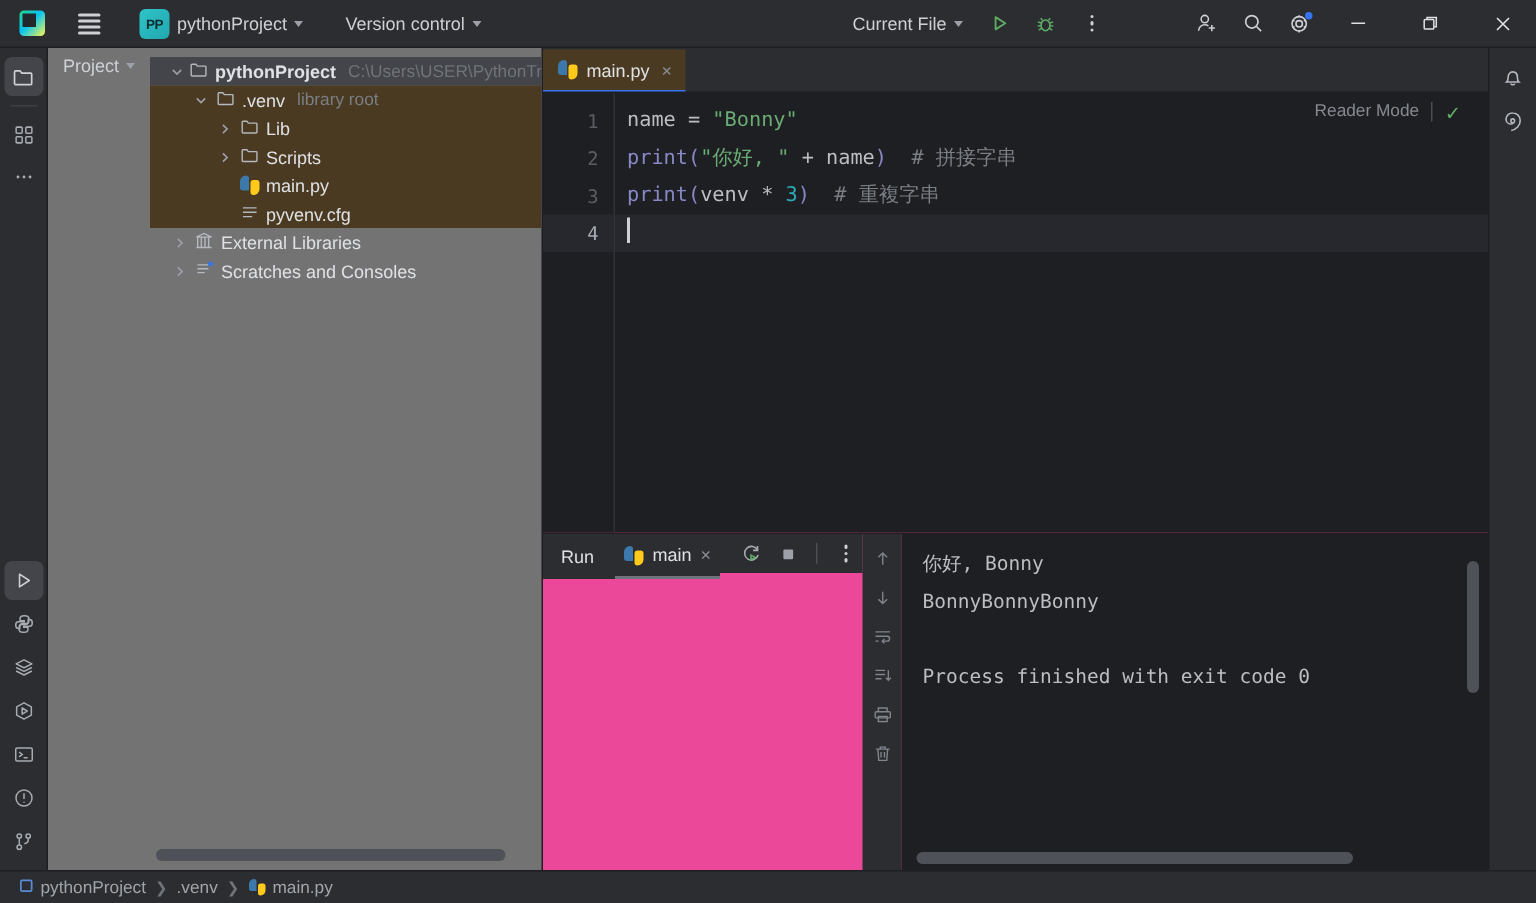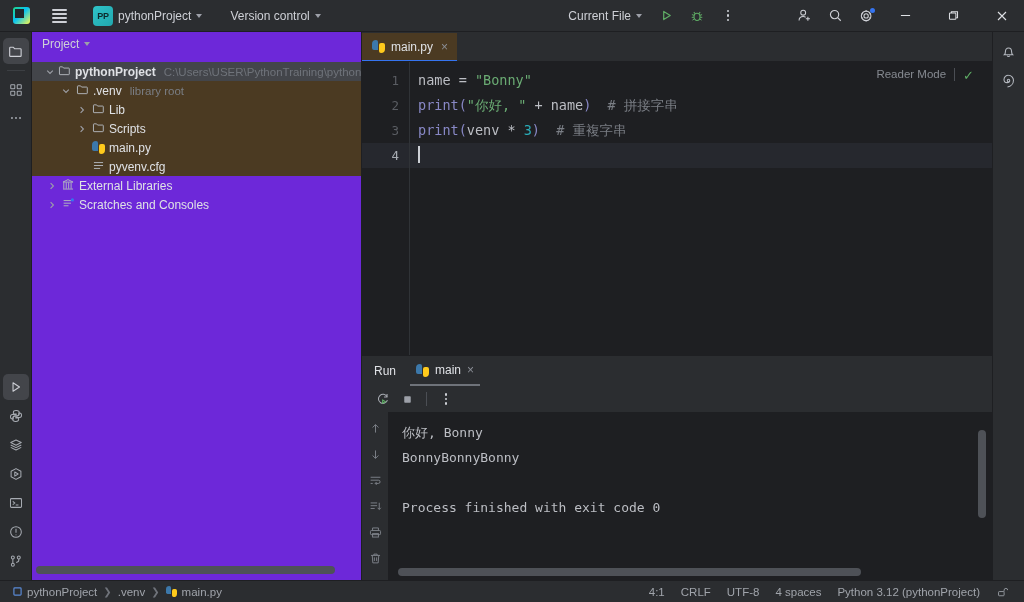--- a/index.html
+++ b/index.html
@@ -77,22 +77,22 @@
   .stripe-bottom { margin-top: auto; display:flex; flex-direction:column; align-items:center; padding-bottom:6px; gap:3px; }
   .stripe-btn {
     width: 26px; height: 26px; border-radius: 5px;
     display:flex;align-items:center;justify-content:center; cursor:default;
   }
   .stripe-btn.active { background: #43454a; }
   .stripe-sep { width:18px; height:1px; background:#3c3f43; margin:4px 0; }
 
   
   .project-panel {
-    width: 330px; background: #6d28d9;
-    display: flex; flex-direction: column;
+    width: 330px; background: #737373;
+    display: flex; flex-direction: row;
     border-right: 1px solid #1e1f22;
     position: relative;
   }
   .panel-head {
     height: 24px; display:flex; align-items:center; padding: 0 10px; gap:5px;
     color:#ced0d6; font-size:12px;
   }
   .tree { flex:1; padding-top: 6px; position: relative; overflow: hidden; }
   .tree-row {
     height: 19px; display:flex; align-items:center; gap:4px;
@@ -155,21 +155,21 @@
   }
   .reader-chip {
     position:absolute; top:6px; right:18px; display:flex; gap:8px;
     color:#868a91; font-size:11.5px; z-index:5;
   }
   .reader-chip .divider { width:1px; height:13px; background:#4b4e54; }
   .check { color:#5fad65; font-size:13px; }
 
   
   .run-panel {
-    height: 225px; background:#ec4899; display:flex; flex-direction:column;
+    height: 225px; background:#ec4899; display:flex; flex-direction:row;
     border-top:1px solid #1e1f22;
   }
   .run-head { height:30px; background:#2b2d30; display:flex; align-items:center; padding-left:12px; gap:14px; }
   .run-title { color:#dfe1e5; font-size:12px; }
   .run-tab {
     display:flex; align-items:center; gap:6px; height:29px; padding:0 6px;
     border-bottom:2px solid #6f737a; color:#dfe1e5; font-size:12px; cursor:default;
   }
   .run-tab .close-x { color:#8a8e96; font-size:12px; }
   .run-toolbar { height:26px; background:#2b2d30; display:flex; align-items:center; padding-left:10px; gap:2px; }
@@ -664,28 +664,15 @@
     </div>
     <span class="crumb-sep">❯</span>
     <div class="crumb">
       <span class="pyicon" style="width:11px;height:11px;">
           <span class="p1" style="width:5px;height:8px;"></span>
           <span class="p2" style="width:5px;height:8px;"></span>
         </span>
       <span>main.py</span>
     </div>
 
-    <div class="sb-right">
-      <div class="sb-item">4:1</div>
-      <div class="sb-item">CRLF</div>
-      <div class="sb-item">UTF-8</div>
-      <div class="sb-item">4 spaces</div>
-      <div class="sb-item">Python 3.12 (pythonProject)</div>
-      <div class="sb-item">
-        <svg width="12" height="12" viewBox="0 0 16 16" fill="none" stroke="#a0a4ab" stroke-width="1.15">
-          <rect x="3.4" y="7.4" width="7.4" height="5.6" rx="1"></rect>
-            <path d="M10.8 7.4V5.6a2.4 2.4 0 0 1 4.8 0"></path>
-        </svg>
-      </div>
-    </div>
   </div>
 
 </div>
 
 </body></html>

